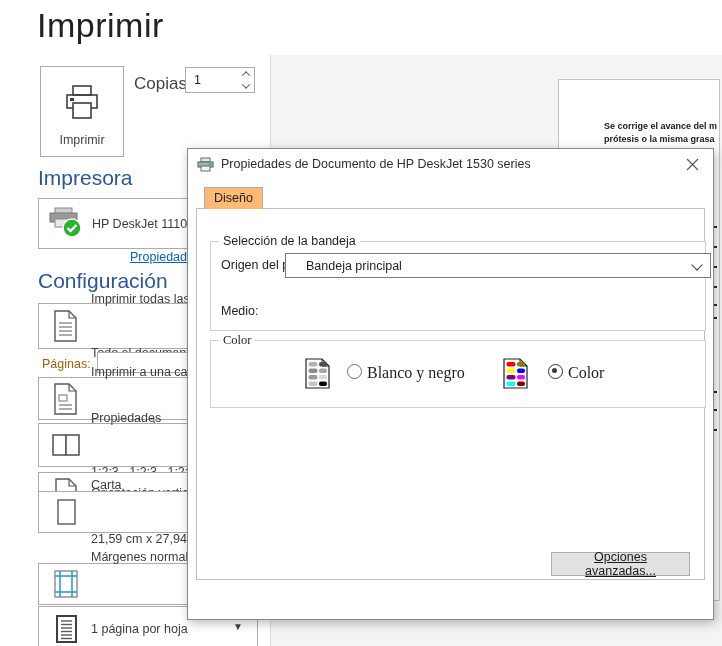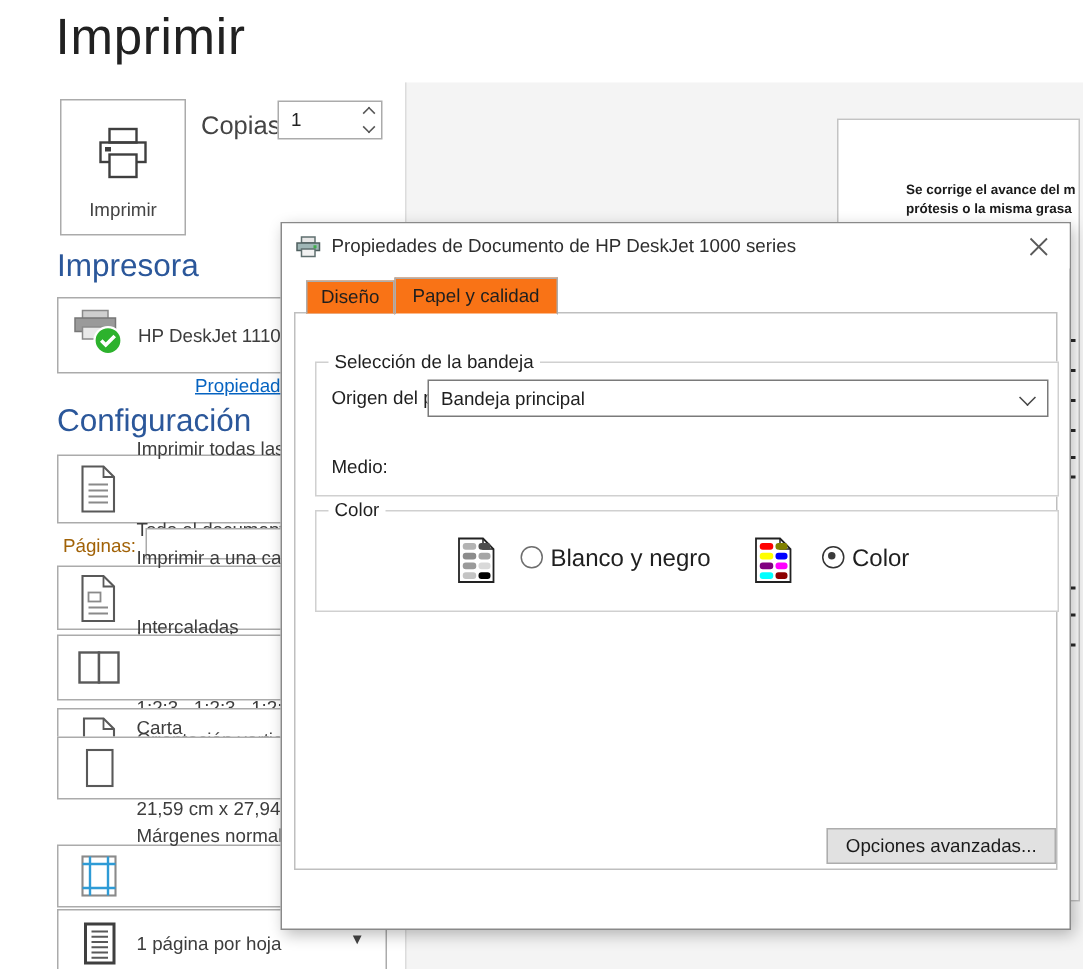--- a/index.html
+++ b/index.html
@@ -82,21 +82,21 @@
   }
   .dlg-titlebar{position:absolute;left:0;top:0;right:0;height:30px;background:#fff;display:flex;align-items:center;}
   .dlg-title{margin-left:33px;font-size:12.5px;color:#2e2e2e;white-space:nowrap;}
   .dlg-ico{position:absolute;left:9px;top:8px;}
   .dlg-close{
     position:absolute;right:0;top:0;width:42px;height:30px;display:flex;
     align-items:center;justify-content:center;cursor:pointer;
   }
   .tabs{position:absolute;left:16px;top:37px;height:23px;display:flex;align-items:flex-end;z-index:3;}
   .tab{
-    border:1px solid #acacac;background:#f97316;padding:3px 9px 3px 9px;
+    border:1px solid #acacac;background:#fdba74;padding:3px 9px 3px 9px;
     font-size:12.5px;color:#1f1f1f;cursor:pointer;position:relative;
   }
   .tab.inactive{height:15px;border-bottom:none;margin-bottom:0;}
   .tab.active{
     padding:4px 11px 5px 11px;border-bottom:1px solid #fff;
     margin-bottom:-1px;z-index:4;
   }
   .tab-page{
     position:absolute;left:8px;top:59px;width:507px;height:370px;
     background:#fff;border:1px solid #bfbfbf;
@@ -104,21 +104,21 @@
   .groupbox{
     position:absolute;left:13px;width:494px;border:1px solid #d0d0d0;background:#fff;
   }
   .groupbox .legend{
     position:absolute;left:8px;top:-8px;background:#fff;padding:0 4px;
     font-size:12.5px;color:#1f1f1f;white-space:nowrap;
   }
   .g-label{position:absolute;left:10px;font-size:12.5px;color:#1f1f1f;white-space:nowrap;}
   .combo{
     position:absolute;left:74px;width:412px;height:23px;background:#fff;
-    border:1px solid #7a7a7a;display:flex;align-items:center;cursor:pointer;
+    border:1px solid #7a7a7a;display:flex;align-items:center;cursor:pointer;padding-left:12px;
   }
   .combo .val{margin-left:8px;font-size:12.5px;color:#1f1f1f;white-space:nowrap;}
   .combo .cchev{
     position:absolute;right:9px;top:7px;width:7px;height:7px;
     border-right:1px solid #444;border-bottom:1px solid #444;transform:rotate(45deg);
   }
   .radio{
     position:absolute;width:13px;height:13px;border:1px solid #6e6e6e;border-radius:50%;
     background:#fff;cursor:pointer;
   }
@@ -249,21 +249,21 @@
 </div>
 
 <div class="settings-item" style="top:423px;height:42px;">
   <span class="si-icon">
     <svg width="30" height="26" viewBox="0 0 30 26">
       <rect x="2" y="3" width="13" height="20" fill="#fff" stroke="#595959" stroke-width="1.6"></rect>
       <rect x="15" y="3" width="13" height="20" fill="#fff" stroke="#595959" stroke-width="1.6"></rect>
     </svg>
   </span>
   <span class="si-text">
-    <div>Intercaladas</div>
+    <div>Propiedades</div>
     <div>1;2;3   1;2;3   1;2;3</div>
   </span>
 </div>
 
 <div class="settings-item" style="top:472px;height:40px;">
   <span class="si-icon">
     <svg width="26" height="30" viewBox="0 0 26 30">
       <path d="M3 1 H16 L23 8 V29 H3 Z" fill="#fff" stroke="#595959" stroke-width="1.4"></path>
       <path d="M16 1 V8 H23" fill="none" stroke="#595959" stroke-width="1.2"></path>
     </svg>
@@ -326,46 +326,45 @@
 <div class="dialog">
   <div class="dlg-titlebar">
     <span class="dlg-ico">
       <svg width="17" height="15" viewBox="0 0 17 15">
         <rect x="4" y="1" width="9" height="4" fill="#e8e8e8" stroke="#5f6f6f"></rect>
         <rect x="1" y="5" width="15" height="5" fill="#9fb6b6" stroke="#4f5f5f"></rect>
         <rect x="4" y="9" width="9" height="5" fill="#f2f2f2" stroke="#5f6f6f"></rect>
         <rect x="12" y="6.5" width="2" height="2" fill="#3fae49"></rect>
       </svg>
     </span>
-    <span class="dlg-title">Propiedades de Documento de HP DeskJet 1000 series</span>
+    <span class="dlg-title">Propiedades de Documento de HP DeskJet 1530 series</span>
     <span class="dlg-close">
       <svg width="13" height="13" viewBox="0 0 13 13">
         <path d="M1 1 L12 12 M12 1 L1 12" stroke="#5a5a5a" stroke-width="1.2"></path>
       </svg>
     </span>
   </div>
 
   <div class="tabs">
     <span class="tab inactive">Diseño</span>
-    <span class="tab active">Papel y calidad</span>
   </div>
 
   <div class="tab-page">
 
     <div class="groupbox" style="top:32px;height:88px;">
       <span class="legend">Selección de la bandeja</span>
       <span class="g-label" style="top:16px;">Origen del papel:</span>
       <div class="combo" style="top:11px;">
         <span class="val">Bandeja principal</span>
         <span class="cchev"></span>
       </div>
       <span class="g-label" style="top:62px;">Medio:</span>
     </div>
 
-    <div class="groupbox" style="top:131px;height:66px;">
+    <div class="groupbox" style="top:131px;height:66px;font-family:Liberation Serif, serif;">
       <span class="legend">Color</span>
 
       <span style="position:absolute;left:94px;top:17px;">
         <svg width="25" height="31" viewBox="0 0 25 31">
           <path d="M1 1 H17 L24 8 V30 H1 Z" fill="#fff" stroke="#222" stroke-width="1.2"></path>
           <path d="M17 1 V8 H24" fill="none" stroke="#222" stroke-width="1"></path>
           <g>
             <rect x="3.5" y="4" width="9" height="4.5" rx="2" fill="#b3b3b3"></rect>
               <rect x="14" y="4" width="8" height="4.5" rx="2" fill="#4d4d4d"></rect>
             <rect x="3.5" y="10.5" width="9" height="4.5" rx="2" fill="#8c8c8c"></rect>
@@ -393,16 +392,16 @@
               <rect x="14" y="17" width="8" height="4.5" rx="2" fill="#ff00ff"></rect>
             <rect x="3.5" y="23.5" width="9" height="4.5" rx="2" fill="#00ffff"></rect>
               <rect x="14" y="23.5" width="8" height="4.5" rx="2" fill="#8b0000"></rect>
           </g>
         </svg>
       </span>
       <span class="radio checked" style="left:337px;top:23px;"></span>
       <span class="radio-lbl" style="left:357px;top:23px;">Color</span>
     </div>
 
-    <button class="btn" style="left:354px;top:343px;width:153px;height:24px;">Opciones avanzadas...</button>
+    <button class="btn" style="left:354px;top:343px;width:139px;height:24px;text-decoration:underline;">Opciones avanzadas...</button>
   </div>
 
 </div>
 
 </body></html>

